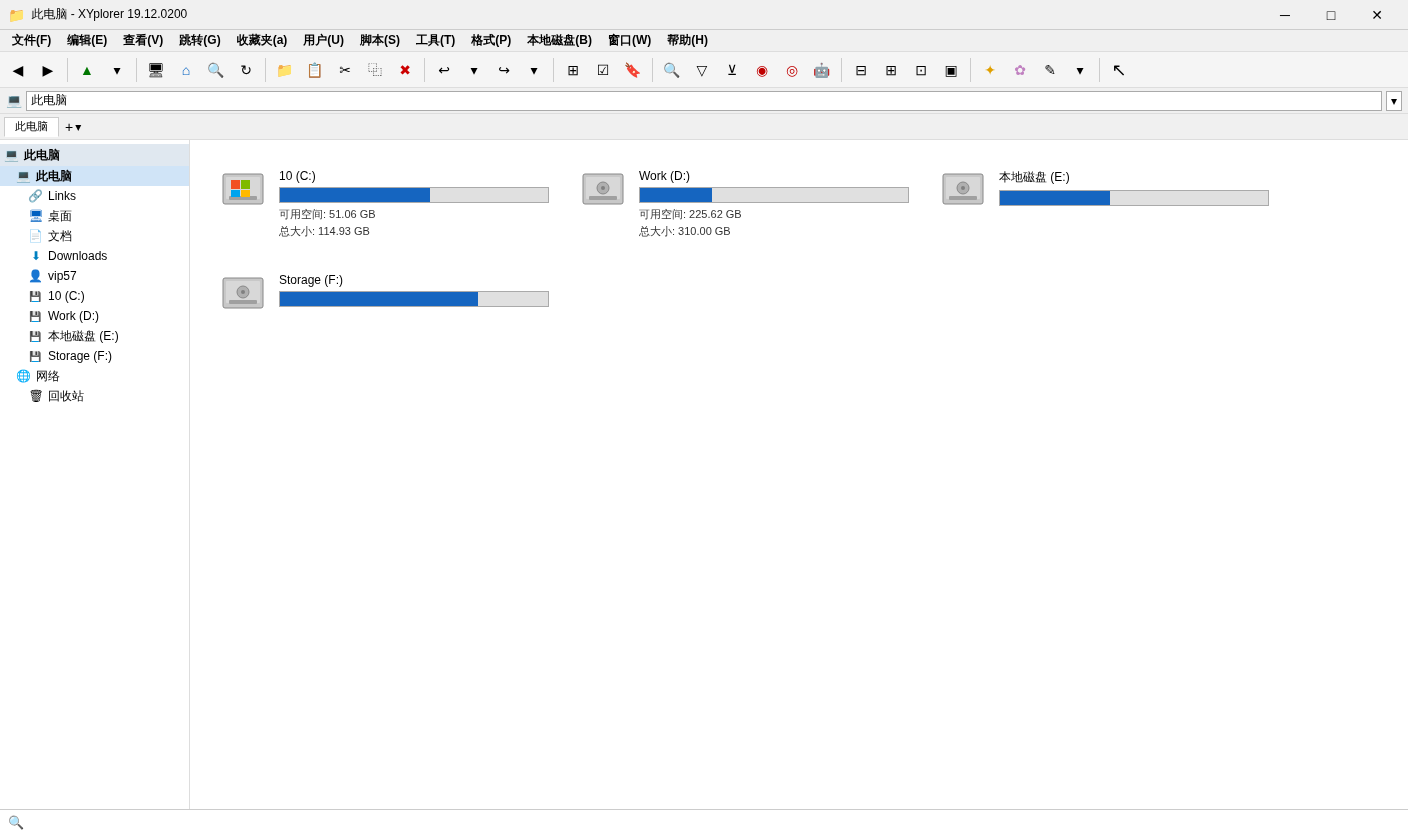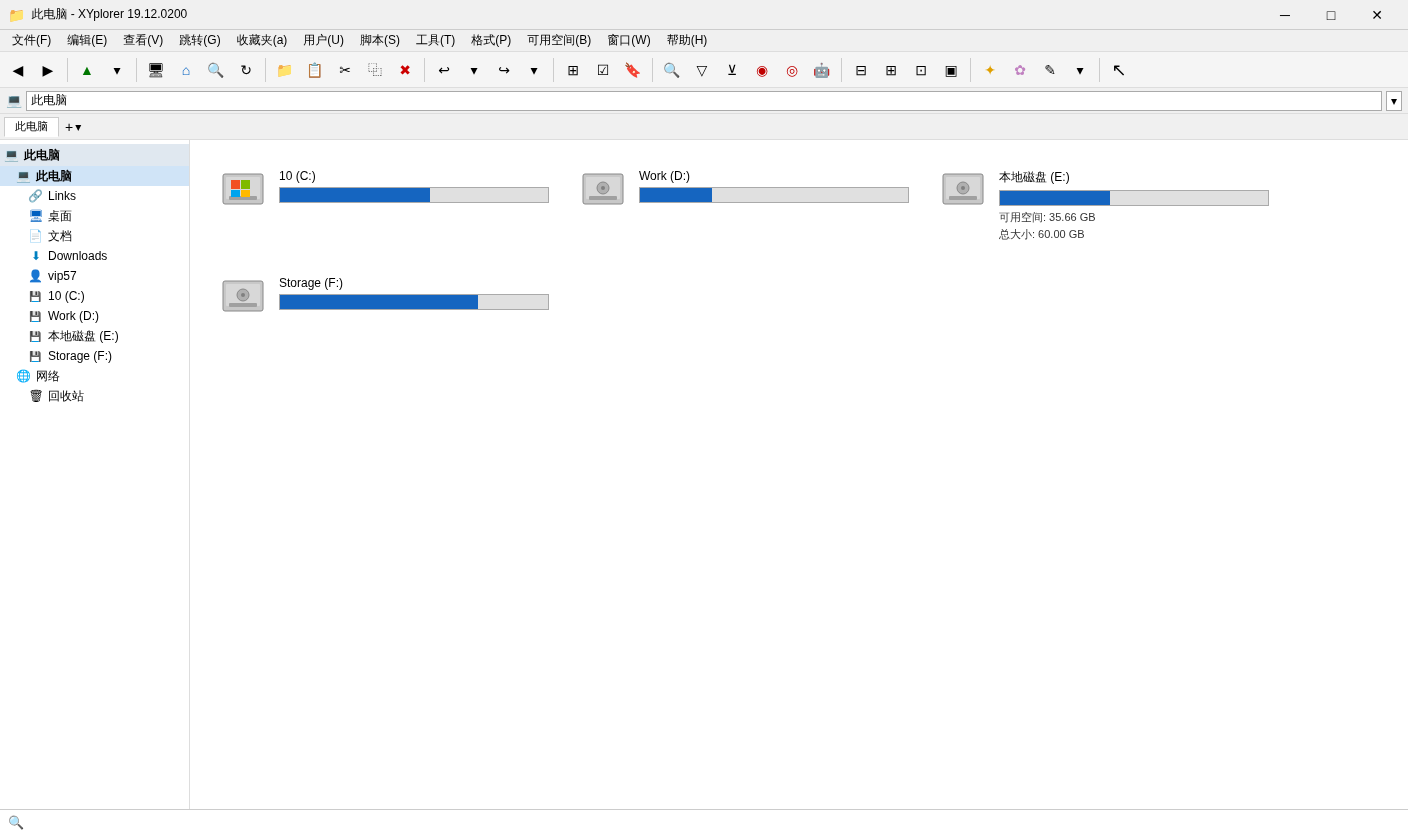--- a/index.html
+++ b/index.html
@@ -29,20 +29,21 @@
       display: flex;
       align-items: center;
       padding: 0 4px;
       border-bottom: 1px solid #ddd;
     }
     .menu-item {
       padding: 2px 8px;
       font-size: 12px;
       cursor: pointer;
       color: #000;
+      font-weight: bold;
     }
 
     
     #toolbar {
       background: #f5f5f5;
       height: 36px;
       display: flex;
       align-items: center;
       padding: 0 4px;
       border-bottom: 1px solid #ddd;
@@ -211,21 +212,21 @@
 <div id="menubar">
   <span class="menu-item">文件(F)</span>
   <span class="menu-item">编辑(E)</span>
   <span class="menu-item">查看(V)</span>
   <span class="menu-item">跳转(G)</span>
   <span class="menu-item">收藏夹(a)</span>
   <span class="menu-item">用户(U)</span>
   <span class="menu-item">脚本(S)</span>
   <span class="menu-item">工具(T)</span>
   <span class="menu-item">格式(P)</span>
-  <span class="menu-item">可用空间(B)</span>
+  <span class="menu-item">本地磁盘(B)</span>
   <span class="menu-item">窗口(W)</span>
   <span class="menu-item">帮助(H)</span>
 </div>
 
 <div id="toolbar">
   <button class="toolbar-btn" title="后退">◀</button>
   <button class="toolbar-btn" title="前进">▶</button>
   <div class="toolbar-sep"></div>
   <button class="toolbar-btn" title="向上" style="color:#007700;">▲</button>
   <button class="toolbar-btn">▾</button>
@@ -357,61 +358,65 @@
             <rect x="10" y="10" width="9" height="9" fill="#f25022"></rect>
             <rect x="20" y="10" width="9" height="9" fill="#7fba00"></rect>
             <rect x="10" y="20" width="9" height="7" fill="#00a4ef"></rect>
             <rect x="20" y="20" width="9" height="7" fill="#ffb900"></rect>
           </svg>
         </div>
         <div class="drive-info">
           <div class="drive-name">10 (C:)</div>
           <div class="drive-bar-container">
             <div class="drive-bar-fill" style="width:56%;"></div>
+          </div>
+          <div class="drive-stats">
+            <div>可用空间: 51.06 GB</div>
+            <div>总大小: 114.93 GB</div>
           </div>
         </div>
       </div>
 
       <div class="drive-card">
         <div class="drive-icon">
           <svg width="44" height="38" viewBox="0 0 44 38">
             <rect x="2" y="4" width="40" height="30" rx="2" fill="#c8c8c8" stroke="#888" stroke-width="1"></rect>
             <rect x="5" y="7" width="34" height="22" rx="1" fill="#d8d8d8"></rect>
             <rect x="8" y="26" width="28" height="4" rx="1" fill="#a0a0a0"></rect>
             <circle cx="22" cy="18" r="6" fill="#b0b0b0" stroke="#888" stroke-width="1"></circle>
             <circle cx="22" cy="18" r="2" fill="#808080"></circle>
           </svg>
         </div>
         <div class="drive-info">
           <div class="drive-name">Work (D:)</div>
           <div class="drive-bar-container">
             <div class="drive-bar-fill" style="width:27%;"></div>
           </div>
+          <div class="drive-stats">
+            <div>可用空间: 225.62 GB</div>
+            <div>总大小: 310.00 GB</div>
+          </div>
         </div>
       </div>
 
       <div class="drive-card">
         <div class="drive-icon">
           <svg width="44" height="38" viewBox="0 0 44 38">
             <rect x="2" y="4" width="40" height="30" rx="2" fill="#c8c8c8" stroke="#888" stroke-width="1"></rect>
             <rect x="5" y="7" width="34" height="22" rx="1" fill="#d8d8d8"></rect>
             <rect x="8" y="26" width="28" height="4" rx="1" fill="#a0a0a0"></rect>
             <circle cx="22" cy="18" r="6" fill="#b0b0b0" stroke="#888" stroke-width="1"></circle>
             <circle cx="22" cy="18" r="2" fill="#808080"></circle>
           </svg>
         </div>
         <div class="drive-info">
           <div class="drive-name">本地磁盘 (E:)</div>
           <div class="drive-bar-container">
             <div class="drive-bar-fill" style="width:41%;"></div>
           </div>
-          <div class="drive-stats">
-            <div>可用空间: 35.66 GB</div>
-            <div>总大小: 60.00 GB</div>
-          </div>
         </div>
       </div>
 
       <div class="drive-card">
         <div class="drive-icon">
           <svg width="44" height="38" viewBox="0 0 44 38">
             <rect x="2" y="4" width="40" height="30" rx="2" fill="#c8c8c8" stroke="#888" stroke-width="1"></rect>
             <rect x="5" y="7" width="34" height="22" rx="1" fill="#d8d8d8"></rect>
             <rect x="8" y="26" width="28" height="4" rx="1" fill="#a0a0a0"></rect>
             <circle cx="22" cy="18" r="6" fill="#b0b0b0" stroke="#888" stroke-width="1"></circle>

